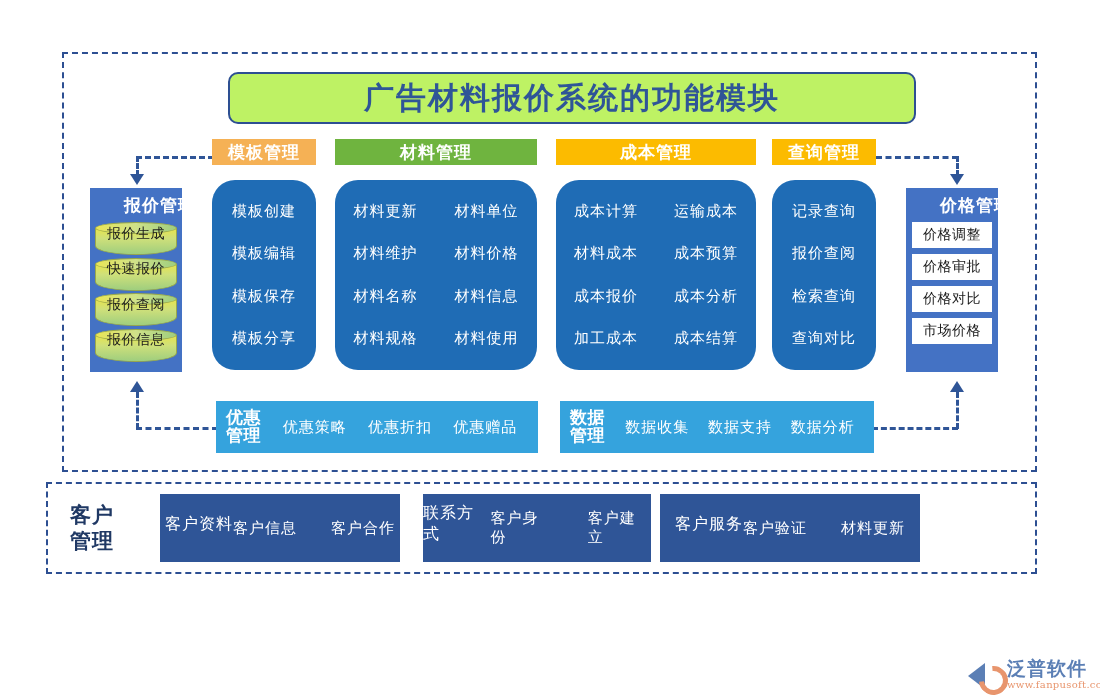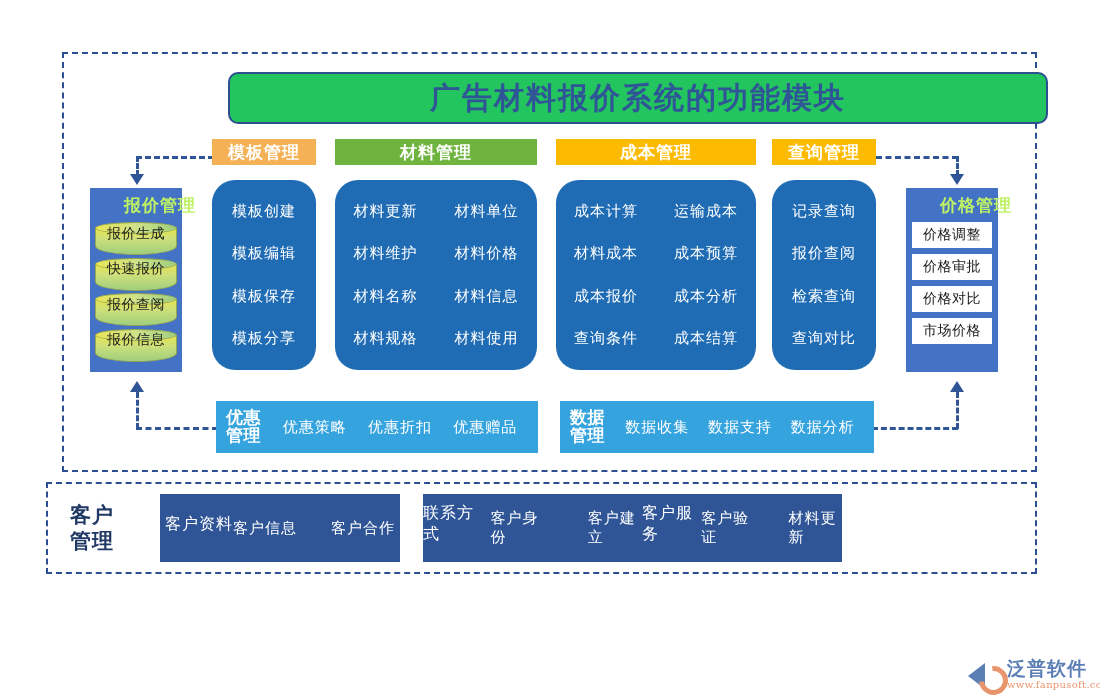--- a/index.html
+++ b/index.html
@@ -17,22 +17,22 @@
     position:absolute;left:62px;top:52px;width:975px;height:420px;
     border:2px dashed #2d4f92;box-sizing:border-box;
   }
   .frame-bottom{
     position:absolute;left:46px;top:482px;width:991px;height:92px;
     border:2px dashed #2d4f92;box-sizing:border-box;
   }
 
   
   .title-box{
-    position:absolute;left:228px;top:72px;width:820px;height:52px;
-    border:2px solid #2d4f92;border-radius:10px;background:#22c55e;
+    position:absolute;left:228px;top:72px;width:688px;height:52px;
+    border:2px solid #2d4f92;border-radius:10px;background:#bef264;
     display:flex;align-items:center;justify-content:center;
     box-sizing:border-box;
   }
   .title-box span{
     font-size:30px;font-weight:bold;color:#2f5597;letter-spacing:2px;
     font-family:"DejaVu Serif","Liberation Serif",serif;
   }
 
   
   .chip{
@@ -62,21 +62,21 @@
   .panel-cost{left:556px;top:180px;width:200px;height:190px;}
   .panel-query{left:772px;top:180px;width:104px;height:190px;}
 
   
   .side{
     position:absolute;background:#4472c4;width:92px;
     box-sizing:border-box;padding:6px 5px 8px 5px;
     display:flex;flex-direction:column;align-items:center;
   }
   .side-title{
-    color:#bef264;font-size:17px;font-weight:bold;letter-spacing:1px;
+    color:#ffffff;font-size:17px;font-weight:bold;letter-spacing:1px;
     font-family:"DejaVu Serif","Liberation Serif",serif;
     margin-bottom:5px;white-space:nowrap;margin-left:48px;
   }
   .side-left{left:90px;top:188px;height:184px;}
   .side-right{left:906px;top:188px;height:184px;}
 
   
   .cyl{
     position:relative;width:82px;height:34px;margin-bottom:3px;
     display:flex;align-items:flex-end;justify-content:center;
@@ -129,21 +129,21 @@
   .cust-box{
     position:absolute;top:494px;height:68px;background:#2f5597;
     color:#ffffff;box-sizing:border-box;
     display:flex;flex-direction:row;align-items:center;justify-content:center;
   }
   .cust-box .cb-title{font-size:16px;letter-spacing:1px;margin-bottom:8px;}
   .cust-box .cb-row{display:flex;gap:34px;}
   .cust-box .cb-row span{font-size:15px;letter-spacing:1px;}
   .cust-1{left:160px;width:240px;}
   .cust-2{left:423px;width:228px;}
-  .cust-3{left:642px;width:200px;}
+  .cust-3{left:660px;width:260px;}
 
   
   .conn{position:absolute;}
   .h-dash{border-top:3px dashed #2f5597;}
   .v-dash{border-left:3px dashed #2f5597;}
   .arrow-down{
     width:0;height:0;border-left:7px solid transparent;border-right:7px solid transparent;
     border-top:11px solid #2f5597;position:absolute;
   }
   .arrow-up{
@@ -238,21 +238,21 @@
     <div class="cell">材料使用</div>
   </div>
 
   <div class="panel panel-cost two-col">
     <div class="cell">成本计算</div>
     <div class="cell">运输成本</div>
     <div class="cell">材料成本</div>
     <div class="cell">成本预算</div>
     <div class="cell">成本报价</div>
     <div class="cell">成本分析</div>
-    <div class="cell">查询条件</div>
+    <div class="cell">加工成本</div>
     <div class="cell">成本结算</div>
   </div>
 
   <div class="panel panel-query one-col">
     <div class="cell">记录查询</div>
     <div class="cell">报价查阅</div>
     <div class="cell">检索查询</div>
     <div class="cell">查询对比</div>
   </div>
 

